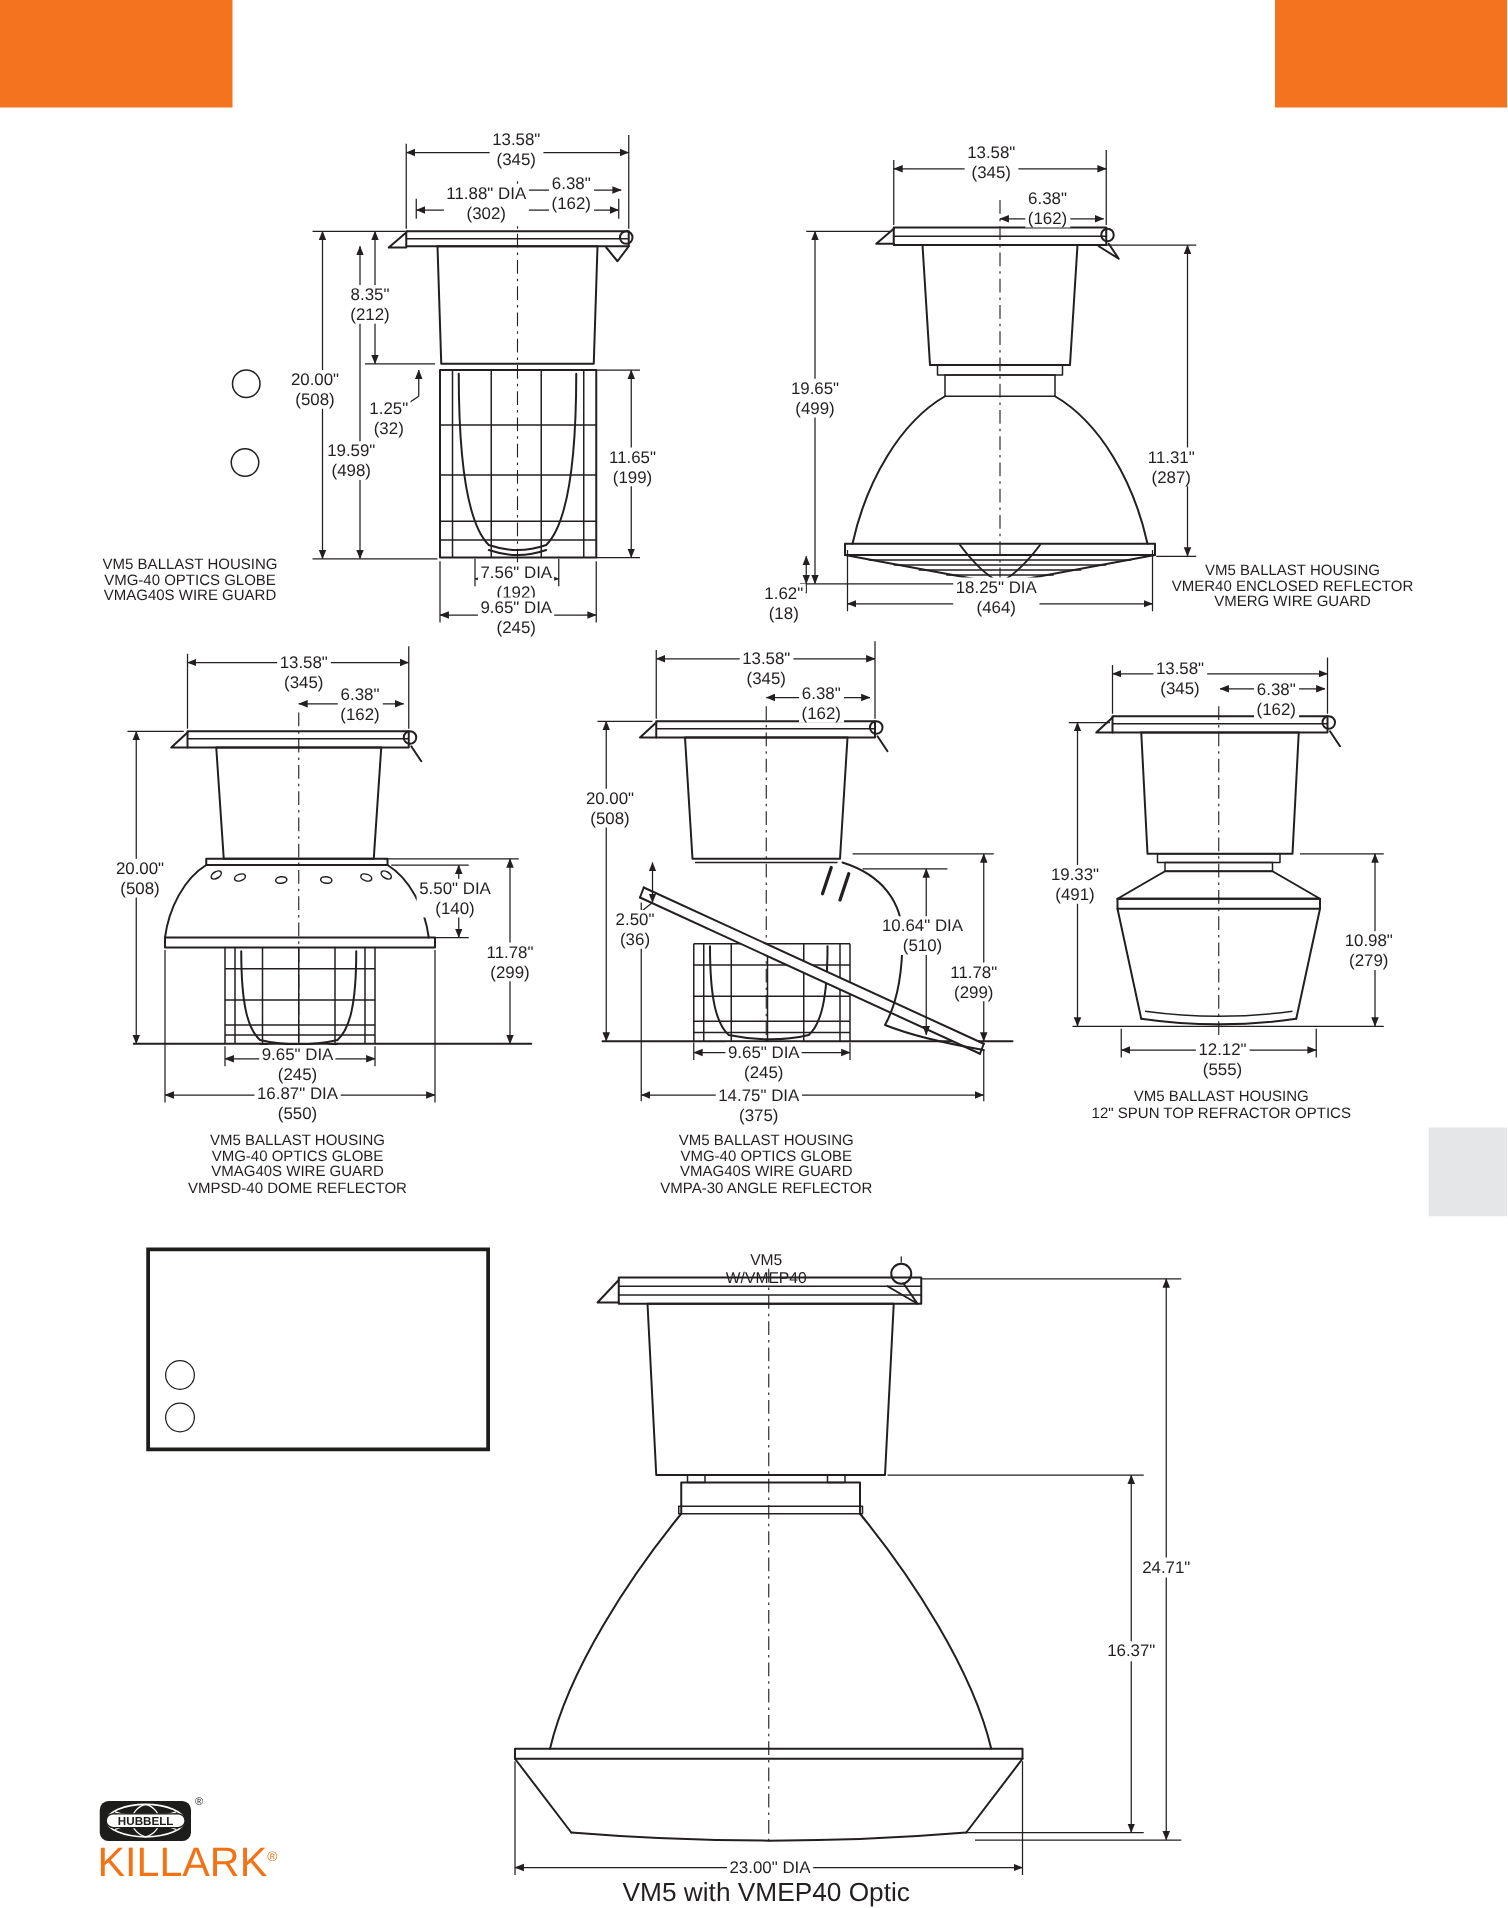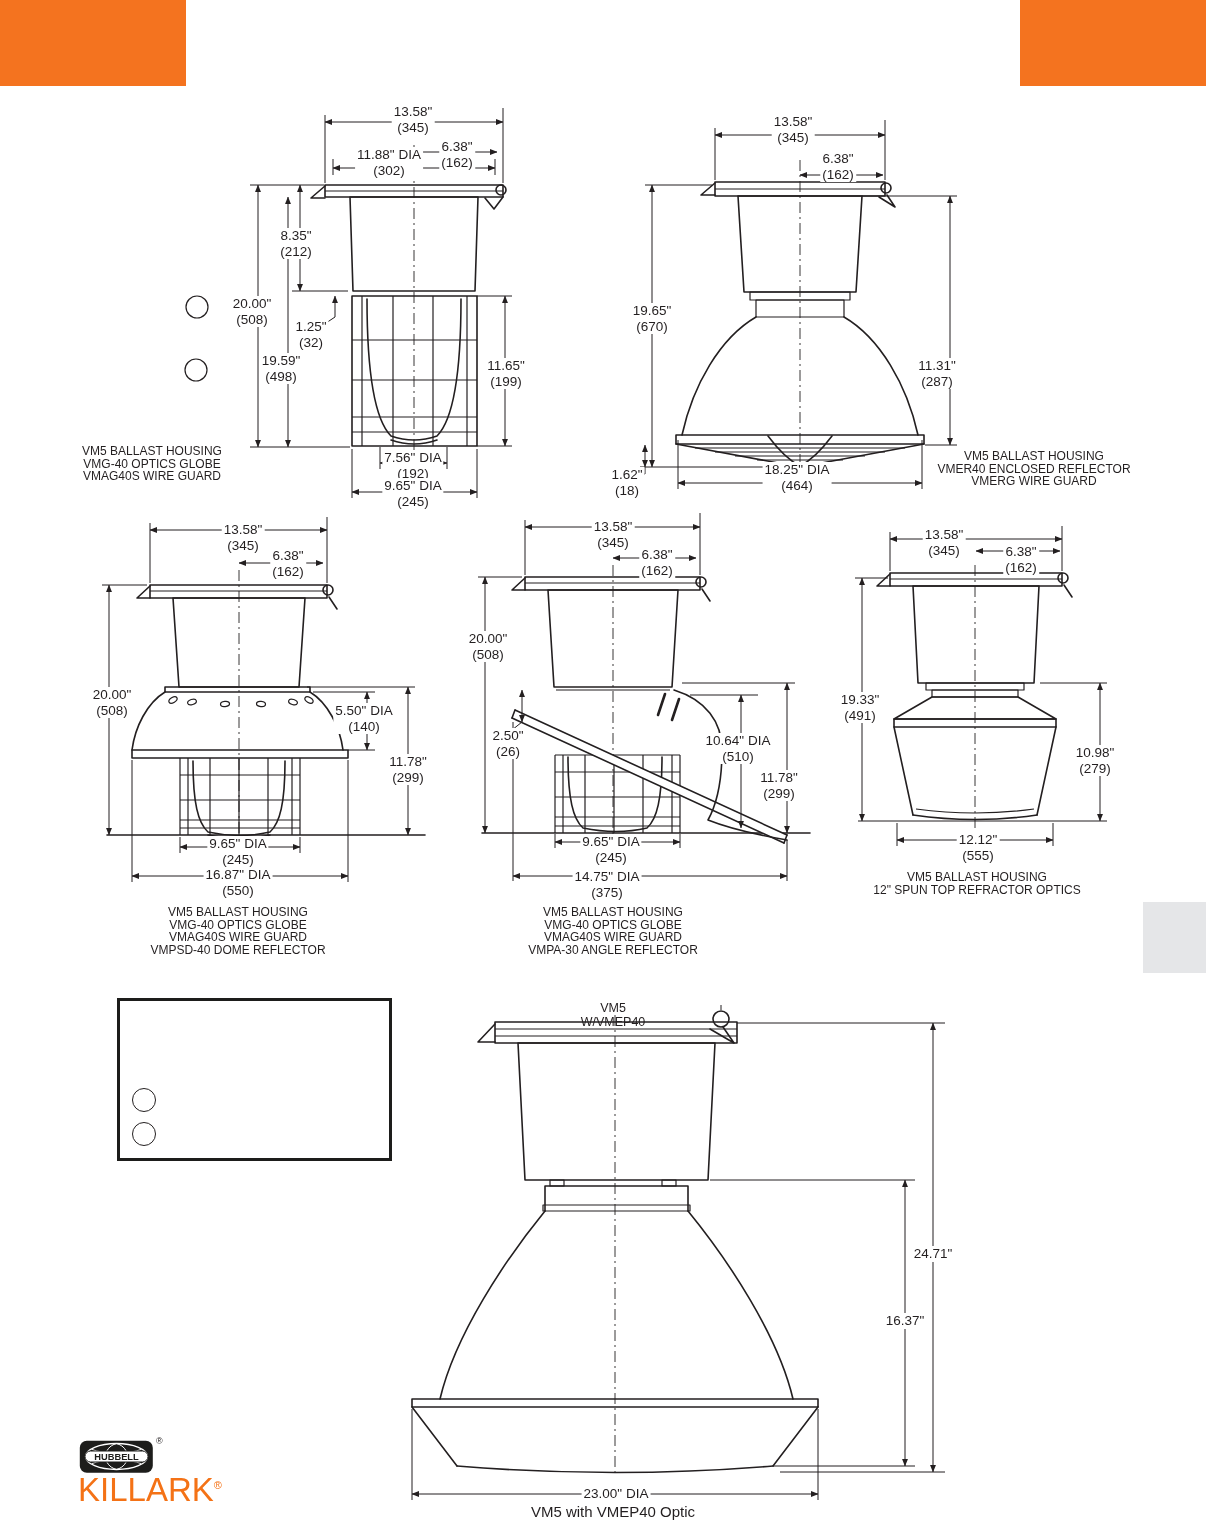--- a/index.html
+++ b/index.html
@@ -7,21 +7,21 @@
         font-family:"Liberation Sans",sans-serif;color:#231F20}
   .abs{position:absolute}
   .block{position:absolute;background:#F4731F}
   .graytab{position:absolute;background:#E5E6E8}
   .dim{position:absolute;transform:translateX(-50%);text-align:center;font-size:13.5px;
        line-height:15.5px;background:#fff;padding:0 2px;white-space:nowrap;color:#231F20}
   .cap{position:absolute;transform:translateX(-50%);text-align:center;font-size:12px;
        line-height:12.7px;white-space:nowrap;color:#231F20}
   .cap2{position:absolute;transform:translateX(-50%);text-align:center;font-size:12.5px;
        line-height:13.5px;white-space:nowrap;color:#231F20}
-  .capf{position:absolute;transform:translateX(-50%);text-align:center;font-size:15px;
+  .capf{position:absolute;transform:translateX(-50%);text-align:center;font-size:21px;
        white-space:nowrap;color:#231F20}
   .killark{position:absolute;color:#F47216;font-weight:400;font-size:33px;letter-spacing:0;line-height:1}
   .killark sup{font-size:11px;color:#F47216}
   .regmark{position:absolute;font-size:9px;color:#231F20}
   .box-rect{position:absolute;border:3px solid #1d1d1b;background:#fff}
   .circ{position:absolute;border:1.6px solid #231F20;border-radius:50%;width:22px;height:22px}
   svg .o{fill:none;stroke:#231F20;stroke-width:1.6;stroke-linejoin:round;stroke-linecap:round}
   svg .o2{fill:none;stroke:#231F20;stroke-width:1.2;stroke-linejoin:round}
   svg .d{fill:none;stroke:#231F20;stroke-width:1}
   svg .cl{fill:none;stroke:#231F20;stroke-width:.9;stroke-dasharray:11 4 2 4}
@@ -381,21 +381,21 @@
   <div class="dim" style="left:793px;top:114px">
       <div>13.58"</div>
       <div>(345)</div>
     </div>
   <div class="dim" style="left:838px;top:151px">
       <div>6.38"</div>
       <div>(162)</div>
     </div>
   <div class="dim" style="left:652px;top:303px">
       <div>19.65"</div>
-      <div>(670)</div>
+      <div>(499)</div>
     </div>
   <div class="dim" style="left:937px;top:358px">
       <div>11.31"</div>
       <div>(287)</div>
     </div>
   <div class="dim" style="left:627px;top:467px">
       <div>1.62"</div>
       <div>(18)</div>
     </div>
   <div class="dim" style="left:797px;top:462px">
@@ -439,21 +439,21 @@
   <div class="dim" style="left:657px;top:547px">
       <div>6.38"</div>
       <div>(162)</div>
     </div>
   <div class="dim" style="left:488px;top:631px">
       <div>20.00"</div>
       <div>(508)</div>
     </div>
   <div class="dim" style="left:508px;top:728px">
       <div>2.50"</div>
-      <div>(26)</div>
+      <div>(36)</div>
     </div>
   <div class="dim" style="left:738px;top:733px">
       <div>10.64" DIA</div>
       <div>(510)</div>
     </div>
   <div class="dim" style="left:779px;top:770px">
       <div>11.78"</div>
       <div>(299)</div>
     </div>
   <div class="dim" style="left:611px;top:834px">

